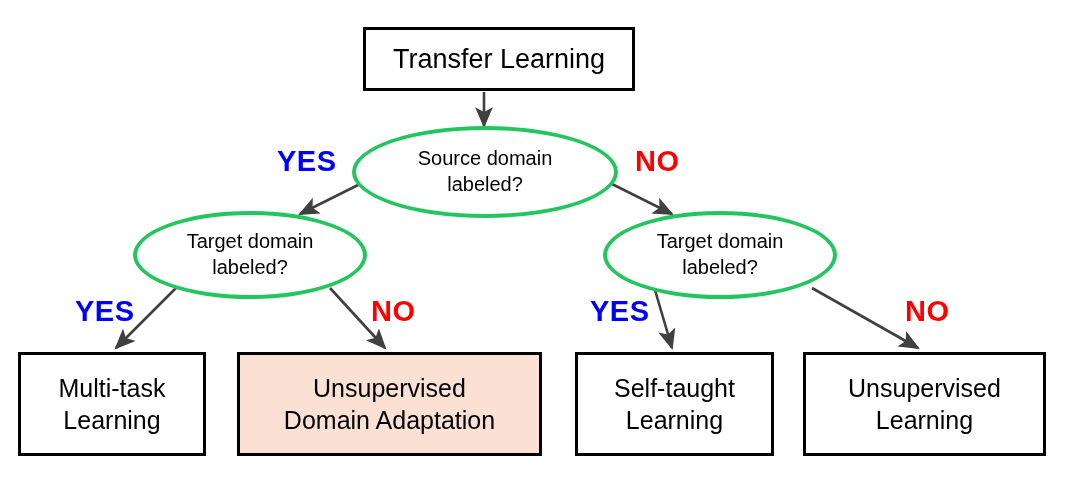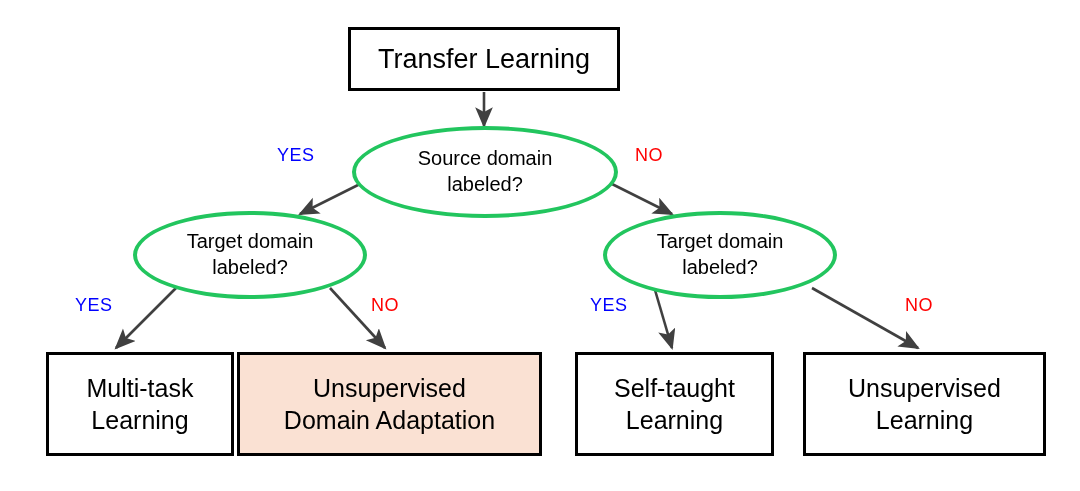--- a/index.html
+++ b/index.html
@@ -46,21 +46,21 @@
     border: 4px solid #22c55e;
     background: #ffffff;
     border-radius: 50%;
   }
   .node-text {
     display: block;
     white-space: pre-line;
     padding: 0 6px;
   }
   .root-node {
-    left: 348px;
+    left: 363px;
     top: 27px;
     width: 272px;
     height: 64px;
     font-size: 27px;
   }
   .decision-1 {
     left: 352px;
     top: 126px;
     width: 266px;
     height: 92px;
@@ -79,21 +79,20 @@
     width: 234px;
     height: 88px;
     font-size: 20px;
   }
   .leaf-1 {
     left: 18px;
     top: 352px;
     width: 188px;
     height: 104px;
     font-size: 25px;
-    margin-left: 28px;
   }
   .leaf-2 {
     left: 237px;
     top: 352px;
     width: 305px;
     height: 104px;
     font-size: 25px;
   }
   .leaf-3 {
     left: 575px;
@@ -104,22 +103,22 @@
   }
   .leaf-4 {
     left: 803px;
     top: 352px;
     width: 243px;
     height: 104px;
     font-size: 25px;
   }
   .edge-label {
     position: absolute;
-    font-size: 18px;
-    font-weight: 400;
+    font-size: 29px;
+    font-weight: 700;
     letter-spacing: 0.5px;
     z-index: 4;
     white-space: nowrap;
   }
   .label-yes { color: #0000FF; }
   .label-no  { color: #FF0000; }
   .yes-1 { left: 277px; top: 145px; }
   .no-1  { left: 635px; top: 145px; }
   .yes-2 { left: 75px;  top: 295px; }
   .no-2  { left: 371px; top: 295px; }

